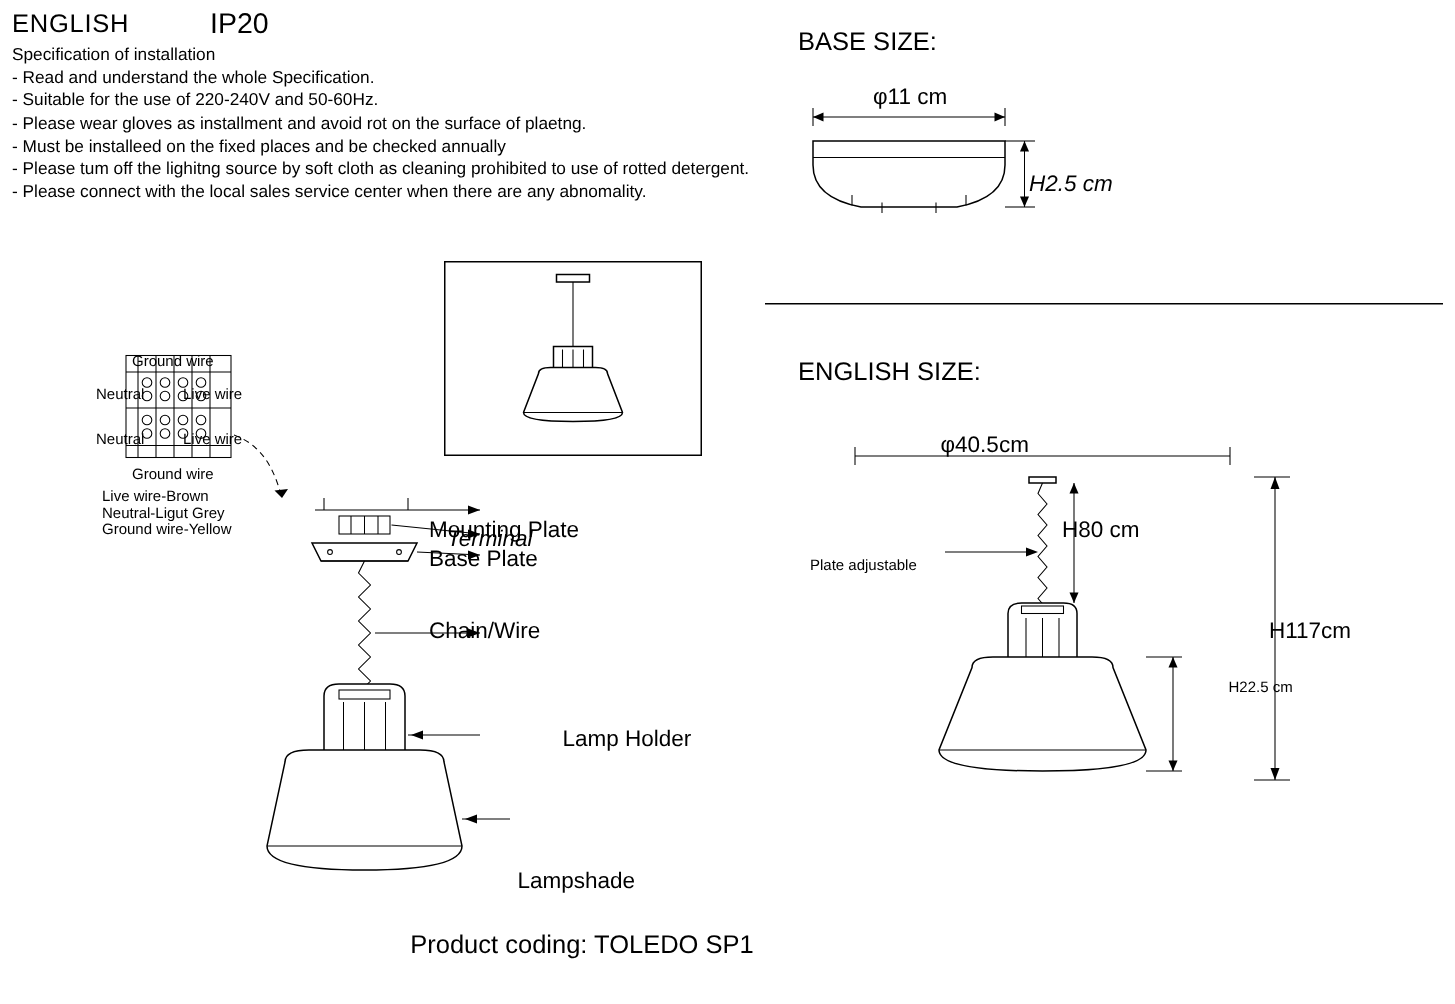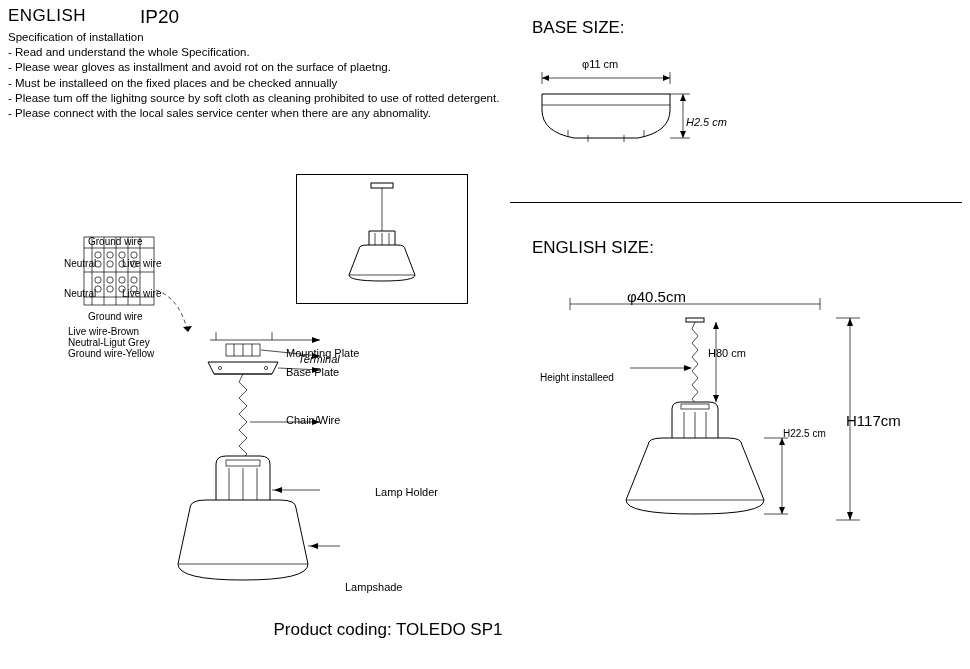--- a/index.html
+++ b/index.html
@@ -50,21 +50,21 @@
     left: 532px; top: 18px;
     font-size: 17px;
   }
   #fixture-size-title {
     left: 532px; top: 238px;
     font-size: 17px;
   }
 
   
   .lbl { font-size: 10px; line-height: 11px; white-space: nowrap; }
-  .lbl-mid { font-size: 11px; line-height: 13px; white-space: nowrap; }
+  .lbl-mid { font-size: 15px; line-height: 13px; white-space: nowrap; }
   .lbl-xl { font-size: 15px; line-height: 17px; white-space: nowrap; }
 
   
   #product-coding {
     left: 0; top: 620px;
     width: 776px;
     text-align: center;
     font-size: 17px;
   }
 
@@ -82,20 +82,21 @@
 </style>
 </head>
 <body>
 
 <div class="abs" id="header-lang">ENGLISH</div>
 <div class="abs" id="header-ip">IP20</div>
 
 <div class="abs" id="spec-block">
   <div class="spec-title">Specification of installation</div>
   <div>- Read and understand the whole Specification.</div>
+  <div>- Suitable for the use of 220-240V and 50-60Hz.</div>
   <div>- Please wear gloves as installment and avoid rot on the surface of plaetng.</div>
   <div>- Must be installeed on the fixed places and be checked annually</div>
   <div>- Please tum off the lighitng source by soft cloth as cleaning prohibited to use of rotted detergent.</div>
   <div>- Please connect with the local sales service center when there are any abnomality.</div>
 </div>
 
 <div class="abs" id="base-size-title">BASE SIZE:</div>
 <div class="abs" id="divider"></div>
 <div class="abs" id="fixture-size-title">ENGLISH SIZE:</div>
 
@@ -282,17 +283,17 @@
 
     <line x1="330" y1="36" x2="330" y2="238" class="thin"></line>
     <path d="M330 36 l-3 8 h6 z" fill="#000"></path>
     <path d="M330 238 l-3 -8 h6 z" fill="#000"></path>
     <line x1="316" y1="36" x2="340" y2="36" class="thin"></line>
     <line x1="316" y1="238" x2="340" y2="238" class="thin"></line>
   </svg>
 </div>
 <div class="abs lbl-xl" style="left:627px; top:288px;">φ40.5cm</div>
 <div class="abs lbl-mid" style="left:708px; top:347px;">H80 cm</div>
-<div class="abs lbl" style="left:540px; top:372px;">Height installeed</div>
-<div class="abs lbl" style="left:783px; top:428px;">H22.5 cm</div>
+<div class="abs lbl" style="left:540px; top:372px;">Plate adjustable</div>
+<div class="abs lbl" style="left:783px; top:453px;padding-left:36px;">H22.5 cm</div>
 <div class="abs lbl-xl" style="left:846px; top:412px;">H117cm</div>
 
 <div class="abs" id="product-coding">Product coding: TOLEDO SP1</div>
 
 </body></html>

